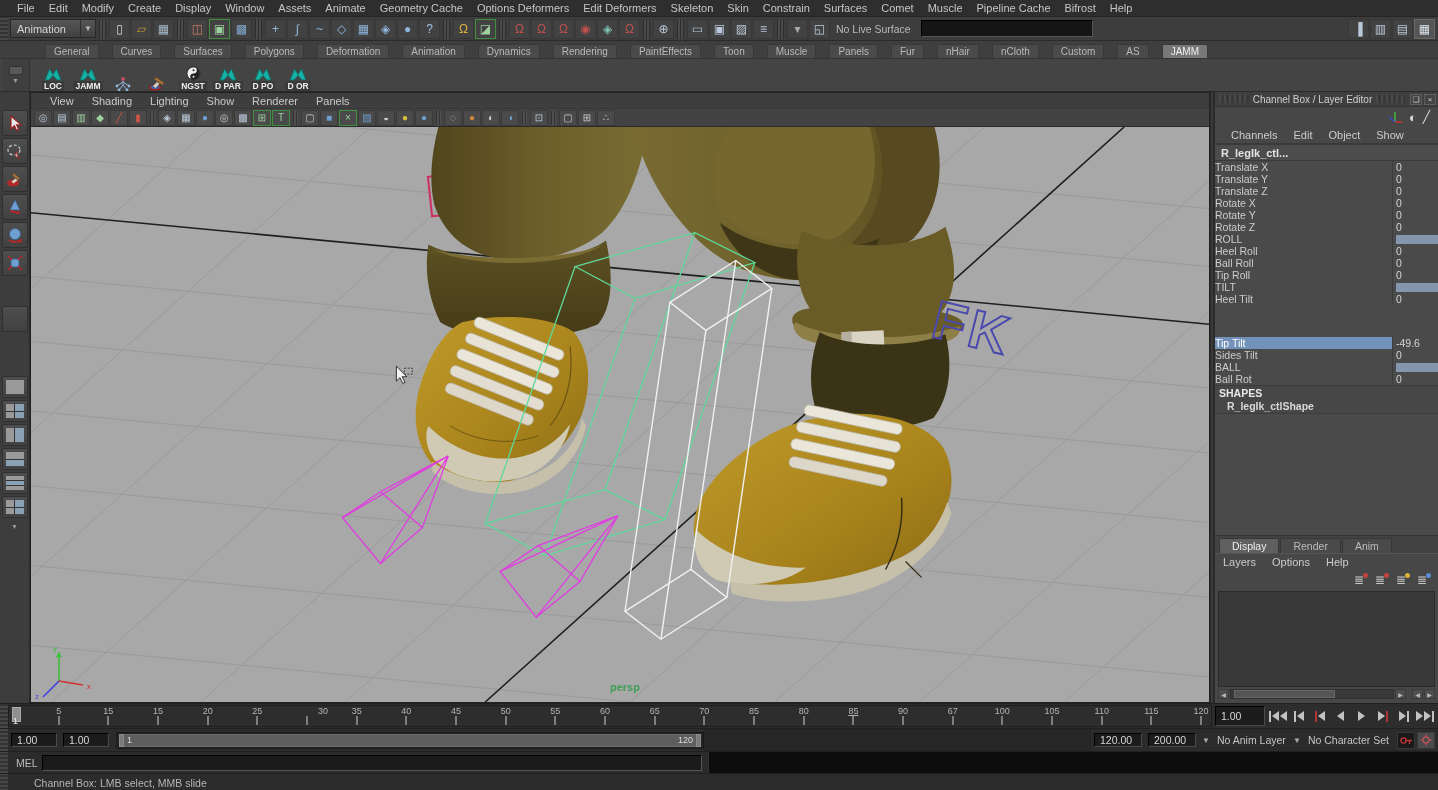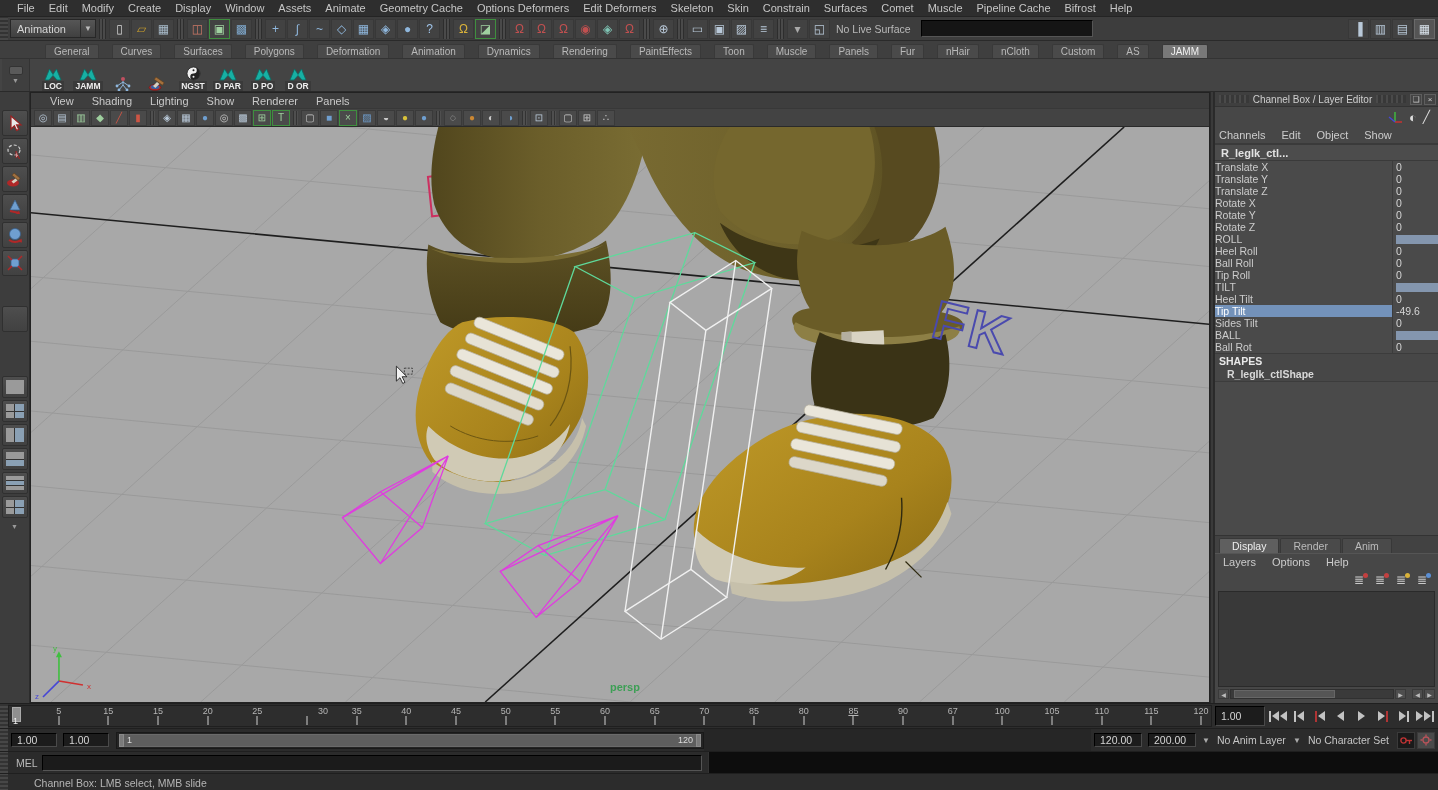--- a/index.html
+++ b/index.html
@@ -55,29 +55,29 @@
 
   .vdivider { width:4px; background:#3a3a3a; border-left:1px solid #2a2a2a; border-right:1px solid #2a2a2a; }
 
   
   .rightpanel { width:224px; background:#474747; display:flex; flex-direction:column; border-left:1px solid #2b2b2b; }
   .cbtitle { height:15px; display:flex; align-items:center; background:#3f3f3f; border-bottom:1px solid #333; }
   .cbtitle .dots { flex:1; height:8px; margin:0 4px; background:repeating-linear-gradient(90deg,#4a4a4a 0 2px,#383838 2px 5px); }
   .cbtitle .t { font-size:10px; color:#cfcfcf; white-space:nowrap; }
   .wbtn { width:12px; height:11px; border:1px solid #5e5e5e; background:#444; color:#ccc; font-size:8px; display:flex; align-items:center; justify-content:center; margin-right:2px; }
   .cbtools { height:20px; display:flex; align-items:center; justify-content:flex-end; gap:6px; padding-right:8px; }
-  .cbmenu { height:17px; display:flex; align-items:center; gap:0; padding-left:4px; border-bottom:1px solid #3a3a3a; }
+  .cbmenu { height:17px; display:flex; align-items:center; gap:0; padding-left:16px; border-bottom:1px solid #3a3a3a; }
   .cbmi { font-size:11px; color:#cccccc; padding-right:16px; }
   .objrow { height:17px; background:#4c4c4c; border:1px solid #3a3a3a; border-left:none; border-right:none; display:flex; align-items:center; padding-left:6px; font-weight:bold; color:#e2e2e2; font-size:11px; }
   .channels { background:#4a4a4a; }
   .chrow { height:12px; display:flex; align-items:center; }
   .chlabel { flex:1; padding-right:4px; font-size:10.5px; color:#cccccc; white-space:nowrap; }
   .chvalcell { width:46px; align-self:stretch; border-left:1px solid #3c3c3c; display:flex; align-items:center; padding-left:3px; font-size:10.5px; color:#d5d5d5; }
   .chrow.sel .chlabel { background:#7392ba; color:#fff; }
-  .chrow.sel { background:#7392ba; }
+  .chrow.sel { background:#7392ba;margin-top:32px; }
   .chrow.sel .chvalcell { background:#4a4a4a; }
   .chip { width:42px; height:9px; background:#8496ae; }
   .shapesrow { height:14px; display:flex; align-items:center; padding-left:4px; font-weight:bold; color:#e8e8e8; font-size:10.5px; background:#474747; border-top:1px solid #3c3c3c;}
   .shapename { height:15px; display:flex; align-items:center; padding-left:12px; font-weight:bold; color:#d8d8d8; font-size:10.5px; border-bottom:1px solid #3c3c3c; }
   .cbfiller { flex:1; background:#4a4a4a; border-bottom:1px solid #333; }
 
   
   .laytabs { height:17px; display:flex; align-items:flex-end; gap:1px; padding-left:4px; background:#424242; }
   .ltab { padding:1px 12px; background:#4a4a4a; border:1px solid #383838; border-bottom:none; border-radius:2px 2px 0 0; font-size:10.5px; color:#bbb; }
   .ltab.active { background:#5f5f5f; color:#eee; }

